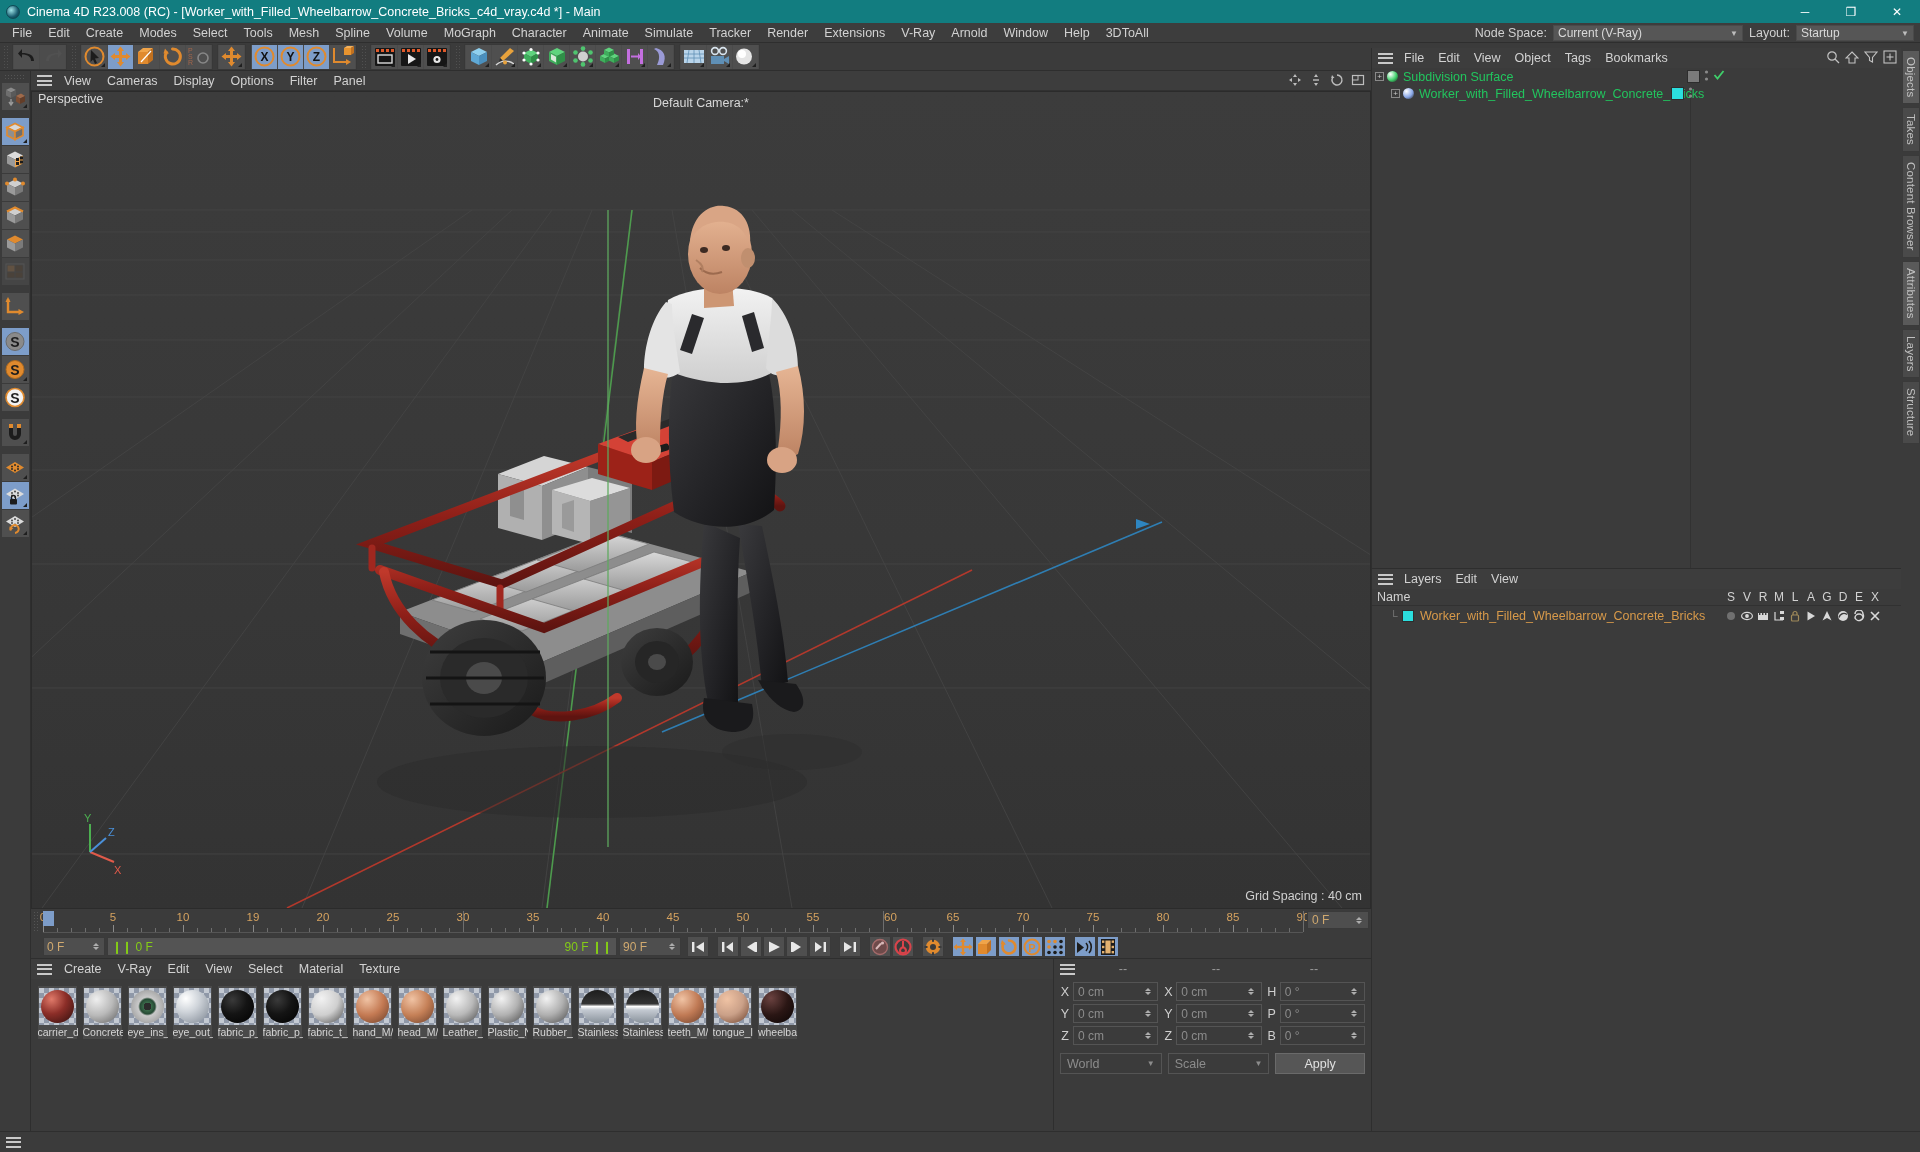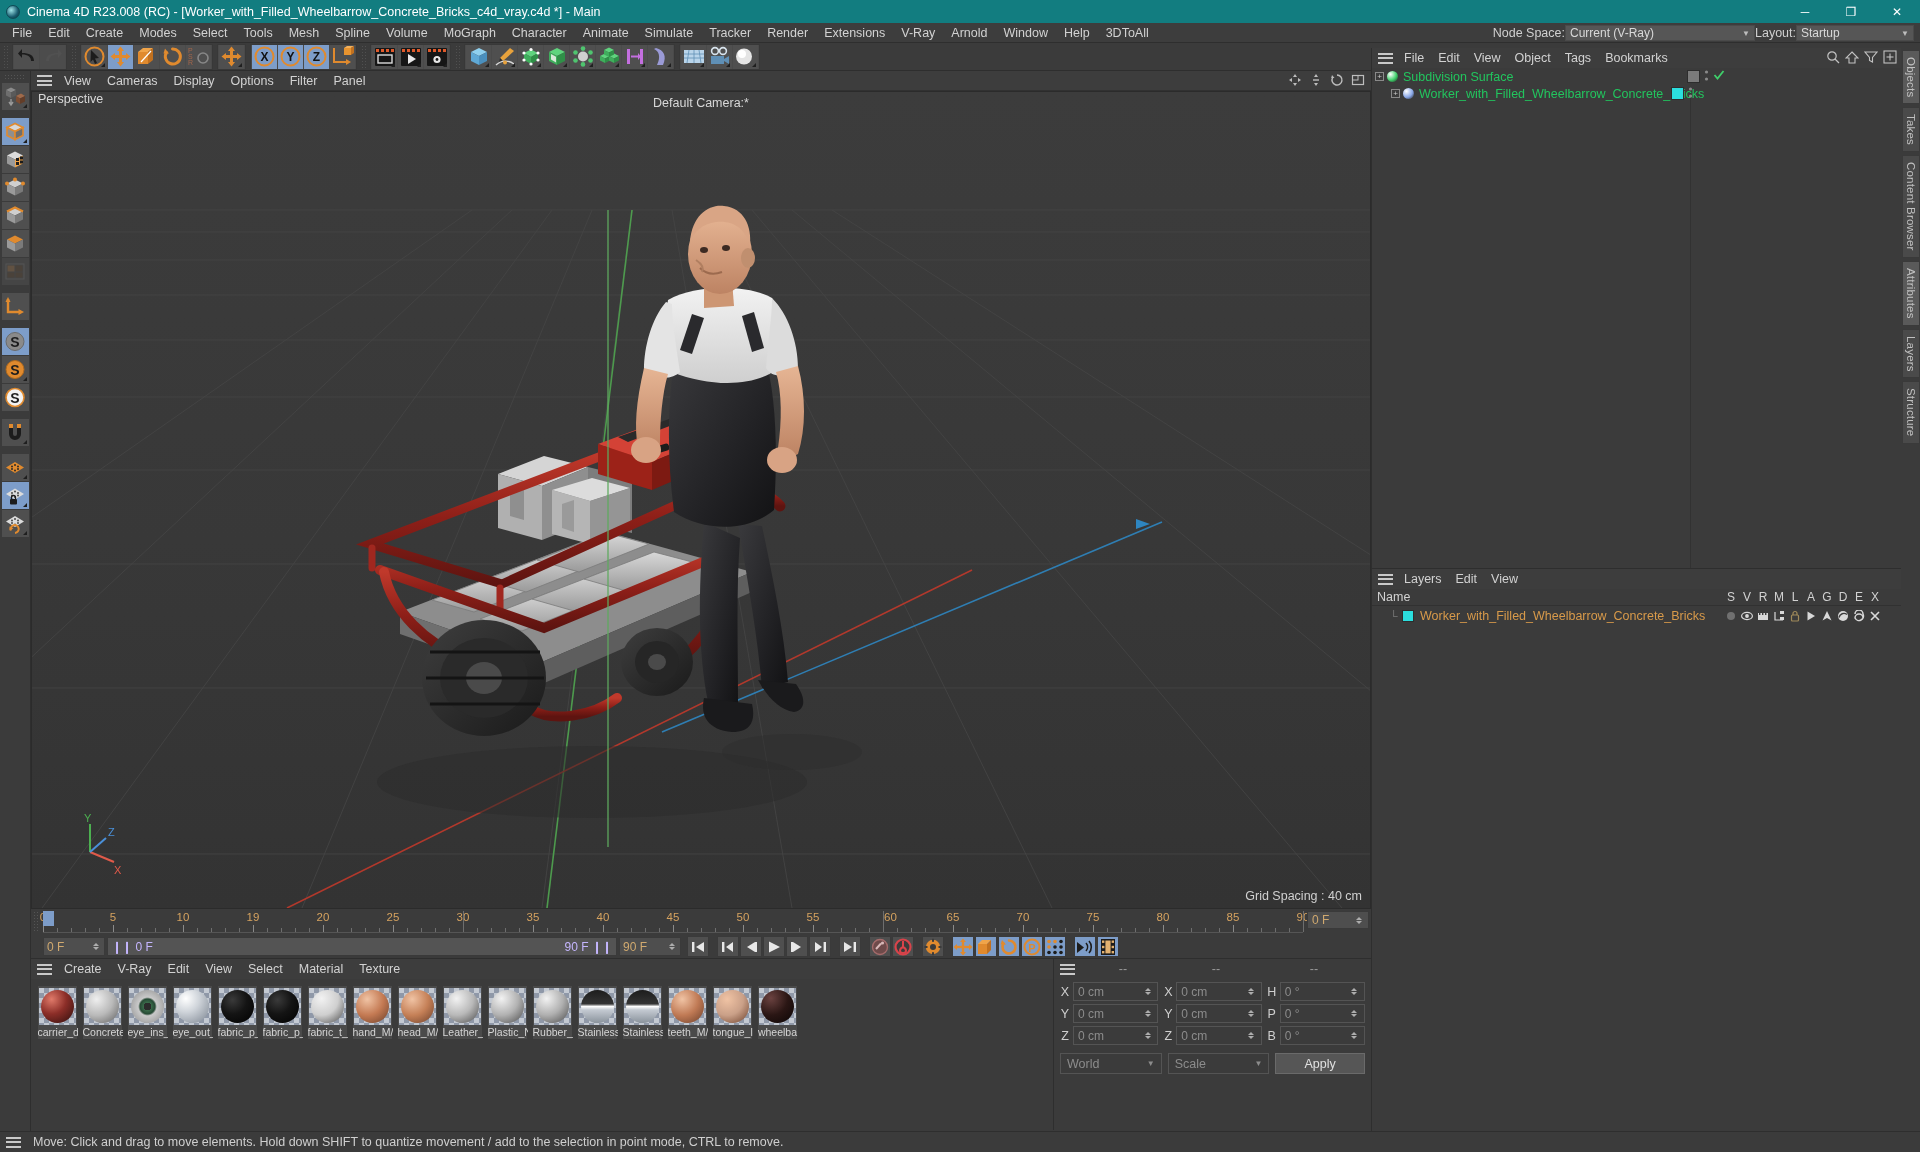--- a/index.html
+++ b/index.html
@@ -31,21 +31,21 @@
 
   
   .menubar {
     height:20px; background:#3d3d3d; display:flex; align-items:center;
     padding-left:4px; border-bottom:1px solid #2e2e2e; position:relative;
   }
   .menubar .mi {
     padding:0 8px; height:20px; line-height:20px; font-size:12.5px; color:#d2d2d2;
     white-space:nowrap;
   }
-  .menu-right { position:absolute; right:6px; top:0; height:20px; display:flex; align-items:center; }
+  .menu-right { position:absolute; right:6px; top:0; height:20px; display:flex; align-items:center; gap:6px; }
   .menu-right .lbl { font-size:12.5px; color:#d0d0d0; }
   .combo {
     height:16px; background:#565656; border:1px solid #4a4a4a; color:#d8d8d8;
     font-size:12px; display:flex; align-items:center; padding:0 4px;
     position:relative; min-width:40px;
   }
   .combo .cv { flex:1; white-space:nowrap; overflow:hidden; }
   .combo .car { font-size:8px; color:#bdbdbd; margin-left:6px; }
 
   
@@ -139,21 +139,21 @@
   .spin { width:11px; display:flex; flex-direction:column; align-items:center; justify-content:center; gap:1px; margin-left:auto; }
   .spin i { width:0;height:0; border-left:3px solid transparent; border-right:3px solid transparent;}
   .spin i.u { border-bottom:3px solid #adadad; }
   .spin i.d { border-top:3px solid #adadad; }
   .numfield {
     height:19px; background:#4e4e4e; border:1px solid #3a3a3a; display:flex; align-items:center;
     padding:0 3px; color:#d0a96f; font-size:12px;
   }
   .powerbar {
     flex:1; height:19px; background:#545454; border:1px solid #3a3a3a; display:flex;
-    align-items:center; color:#c4b5fd; font-size:12px; padding:0 4px; justify-content:space-between;
+    align-items:center; color:#84cc16; font-size:12px; padding:0 4px; justify-content:space-between;
   }
   .tbtn2 { width:22px;height:21px; background:#4f4f4f; border:1px solid #3a3a3a;
     display:flex;align-items:center;justify-content:center; position:relative;}
   .tbtn2.on { background:#7d9dc9; }
 
   
   .matmgr {
     position:absolute; left:31px; top:958px; width:1022px; height:172px;
     background:#3b3b3b; border-top:1px solid #2e2e2e;
   }
@@ -1679,16 +1679,15 @@
       <div class="rtab">Layers</div>
       <div class="rtab">Structure</div>
     </div>
 
   <div class="statusbar">
     <div class="hamb">
         <i></i>
         <i></i>
         <i></i>
       </div>
-    <span>Move: Click and drag to move elements. Hold down SHIFT to quantize movement / add to the selection in point mode, CTRL to remove.</span>
   </div>
 
 </div>
 
 </body></html>

